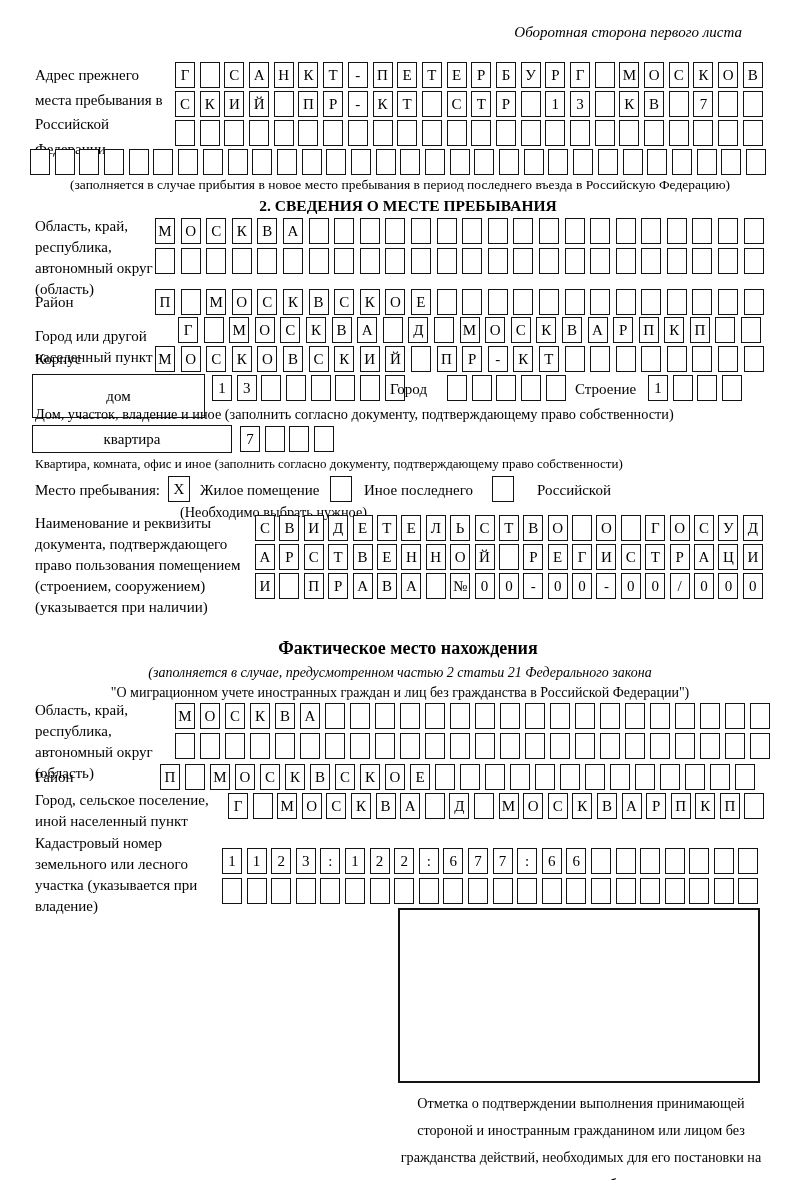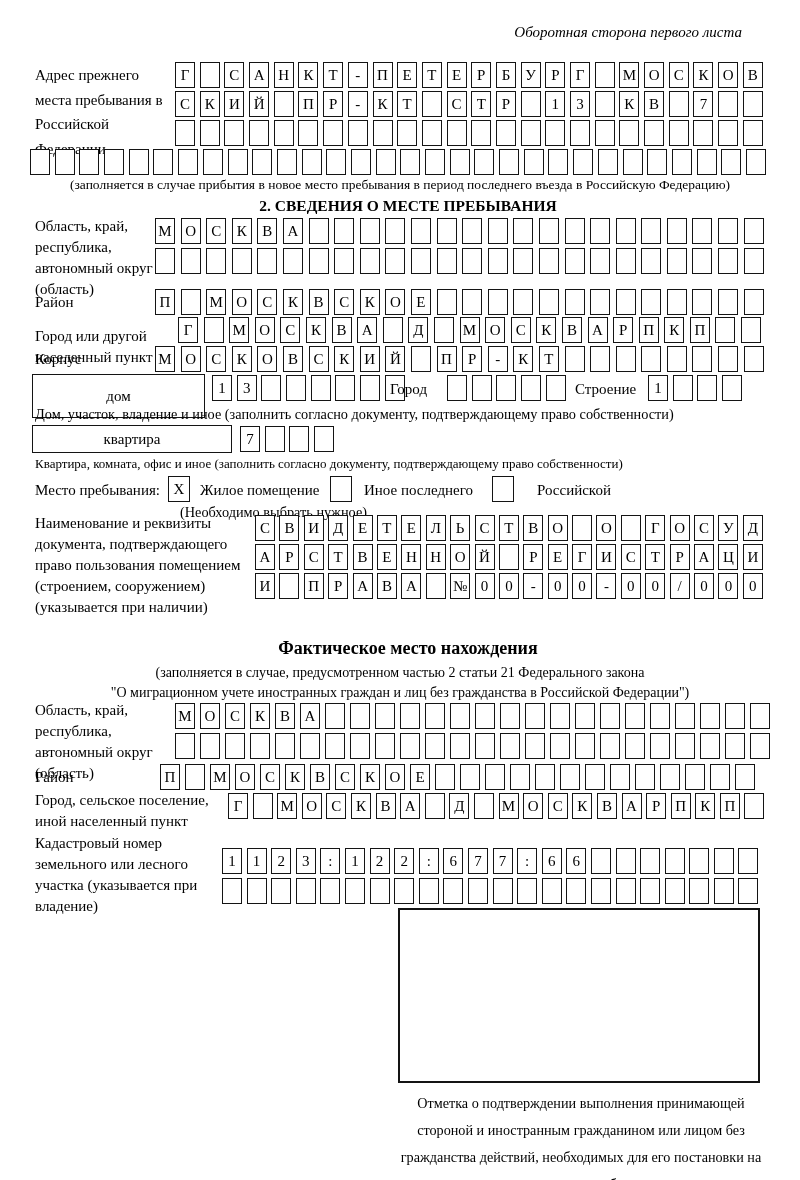--- a/index.html
+++ b/index.html
@@ -403,21 +403,21 @@
     <span class="cell">-</span>
     <span class="cell">0</span>
     <span class="cell">0</span>
     <span class="cell">/</span>
     <span class="cell">0</span>
     <span class="cell">0</span>
     <span class="cell">0</span>
   </div>
 
 <div class="abs title center" style="top:638px; font-size:18px;">Фактическое место нахождения</div>
-<div class="abs caption center" style="top:665px; font-size:14px;">(заполняется в случае, предусмотренном частью 2 статьи 21 Федерального закона</div>
+<div class="abs caption center" style="top:665px; font-size:14px;font-style:italic;">(заполняется в случае, предусмотренном частью 2 статьи 21 Федерального закона</div>
 <div class="abs caption center" style="top:685px; font-size:14px;">"О миграционном учете иностранных граждан и лиц без гражданства в Российской Федерации")</div>
 
 <div class="abs lbl" style="left:35px; top:700px; width:138px;">Область, край, республика, автономный округ (область)</div>
 <div class="cells" style="left:175px; top:703px; --gap:5px;">
     <span class="cell">М</span>
     <span class="cell">О</span>
     <span class="cell">С</span>
     <span class="cell">К</span>
     <span class="cell">В</span>
     <span class="cell">А</span>

